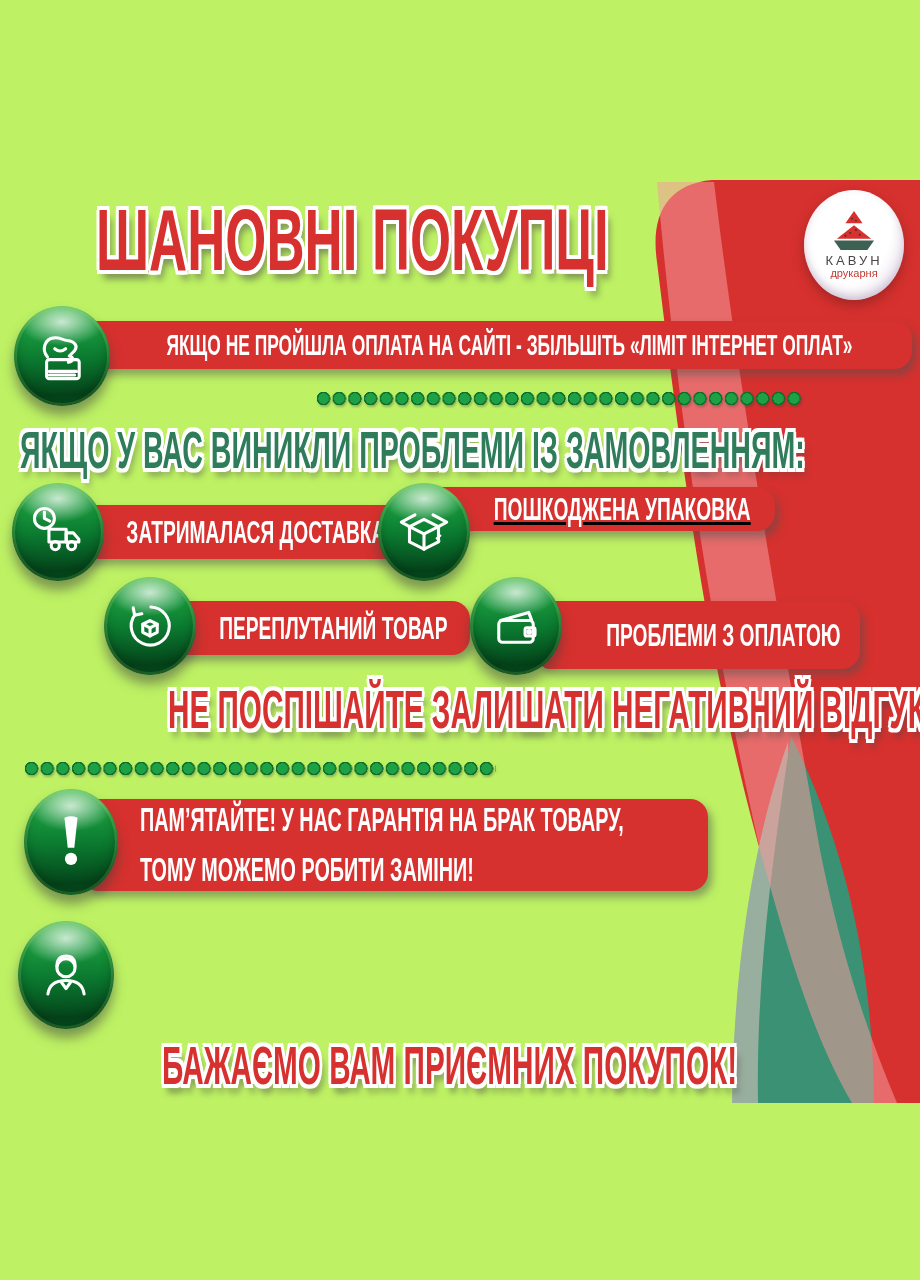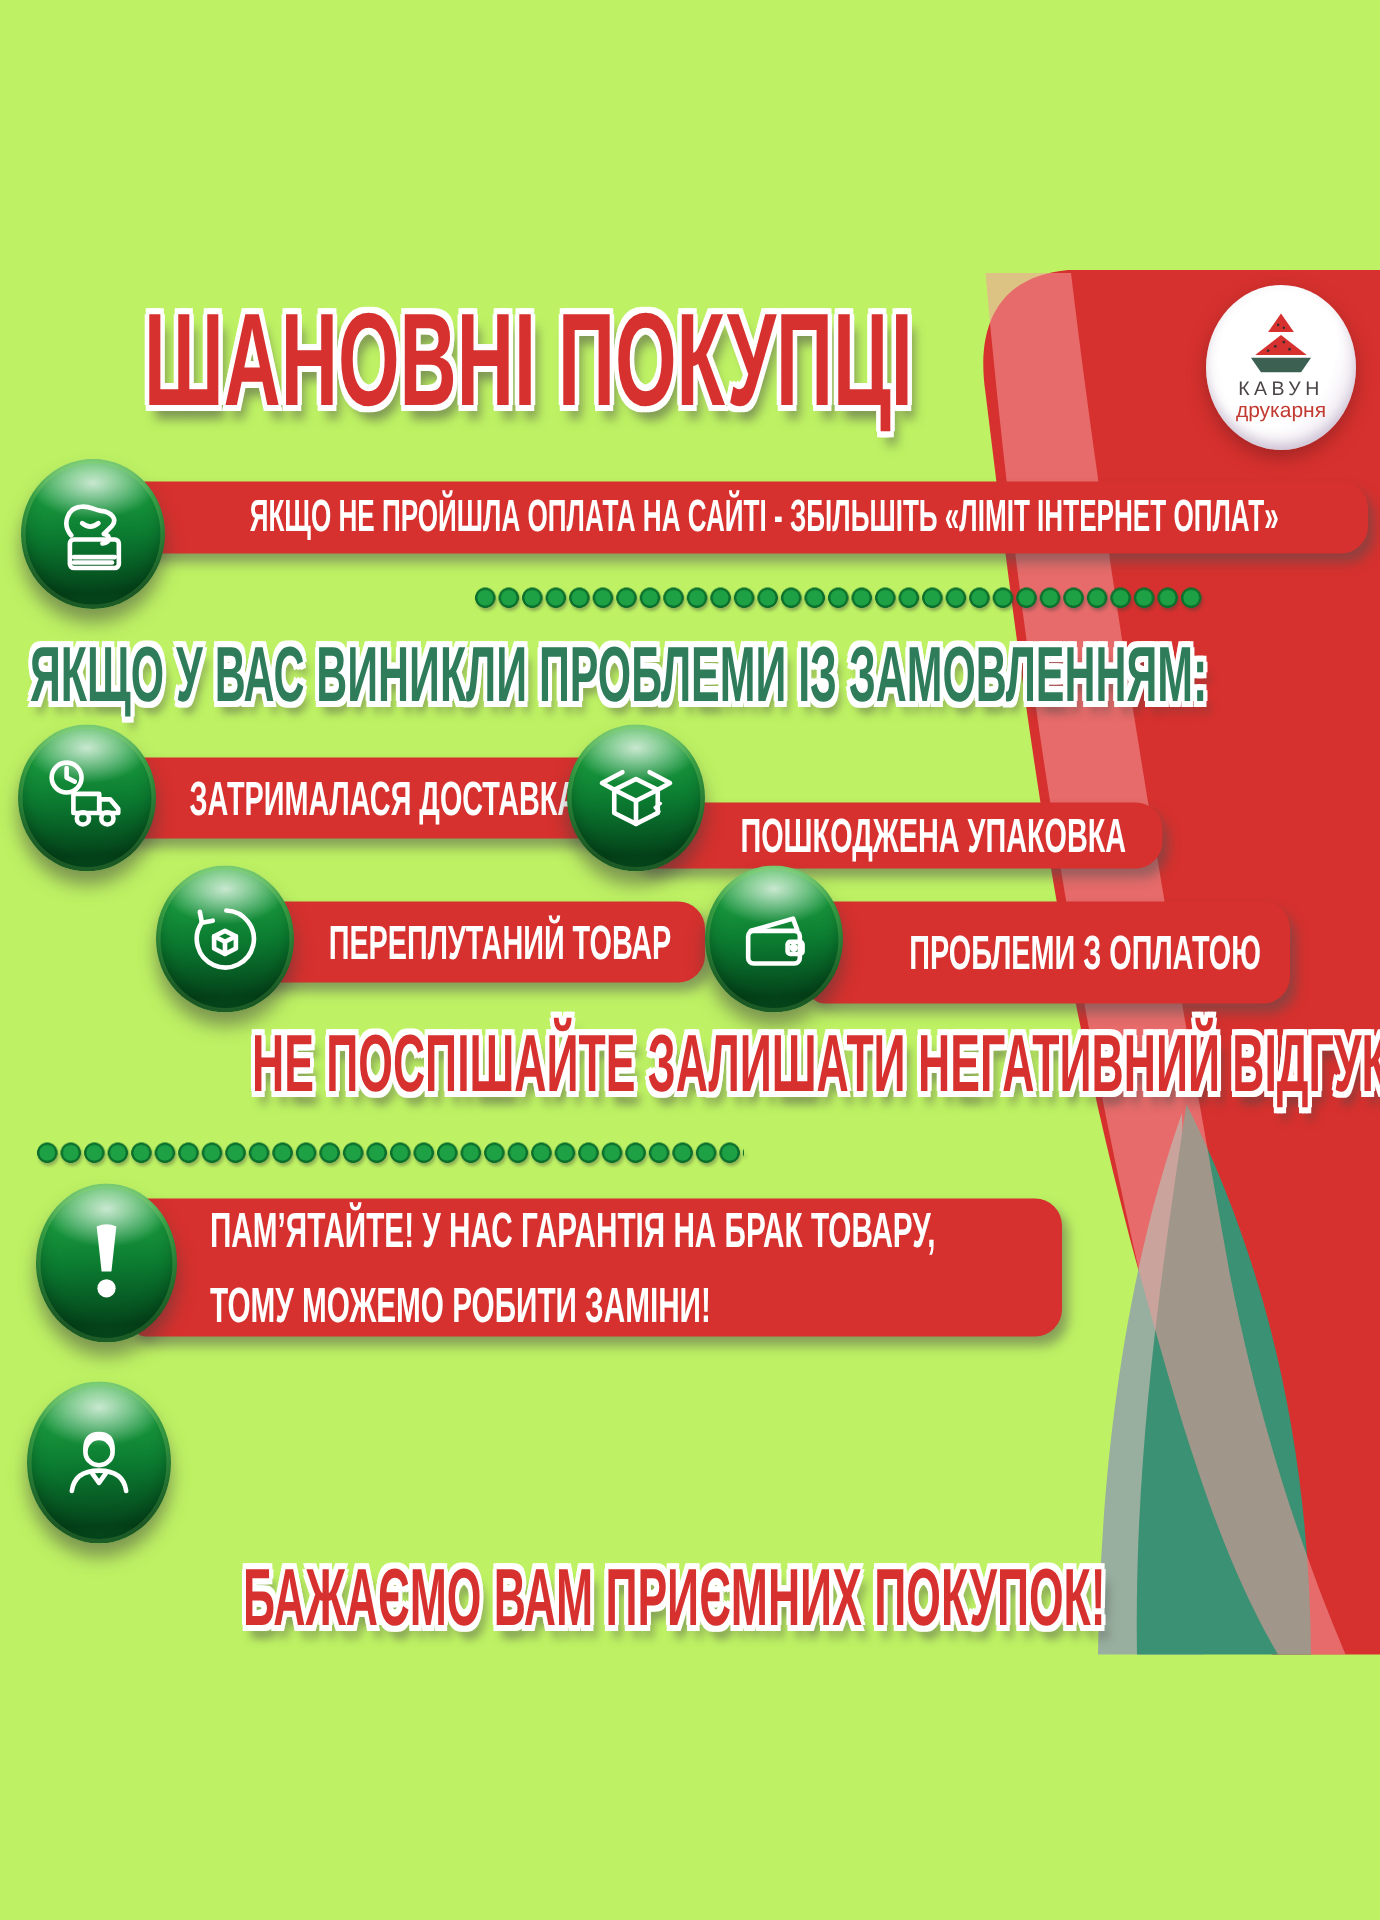--- a/index.html
+++ b/index.html
@@ -44,21 +44,21 @@
       background-image:radial-gradient(circle at 7.5px 7.5px,#1da144 0 5.1px,#0b6f2c 5.4px 6.6px,rgba(0,0,0,0) 7px);
       background-size:15.7px 15px;background-repeat:repeat-x;
       filter:drop-shadow(1px 2px 1px rgba(60,60,60,.35));}
 
   
   .logo{position:absolute;left:804px;top:190px;width:100px;height:110px;border-radius:50%;
       background:radial-gradient(ellipse at 42% 32%, #ffffff 55%, #efe9f2 78%, #cfc3d2 100%);
       box-shadow:0 5px 12px rgba(120,30,30,.55), inset 0 -4px 8px rgba(160,140,170,.45);
       display:flex;flex-direction:column;align-items:center;justify-content:center;}
   .logo .brand{font-size:13px;color:#4b4547;letter-spacing:3px;line-height:1;margin-top:2px;}
-  .logo .tagline{font-size:14px;color:#c23b33;line-height:1.2;}
+  .logo .tagline{font-size:11px;color:#c23b33;line-height:1.2;}
 </style>
 </head>
 <body>
 
 <div class="poster">
 
   <svg class="bg" viewBox="0 0 920 1280">
     <path fill="#d6312e" d="M712 180 C668 184 650 214 657 262 C670 368 685 490 706 610 C730 744 774 936 848 1103 L920 1103 L920 180 Z"></path>
     <path fill="#98ae9e" d="M788 742 C757 830 734 950 732 1103 L802 1103 C796 960 790 845 788 742 Z"></path>
     <path fill="#3a9173" d="M791 736 C772 860 756 980 758 1103 L874 1103 C873 975 849 852 791 736 Z"></path>
@@ -111,21 +111,21 @@
     <svg width="58" height="58" viewBox="0 0 64 64" class="icon-stroke">
       <circle cx="17" cy="17" r="11"></circle>
       <path d="M17 10 V17 L23 20"></path>
       <rect x="22" y="29" width="19" height="14"></rect>
       <path d="M41 33 H49 L55 40 V43 H41 Z"></path>
       <circle cx="29" cy="47" r="4.5"></circle>
       <circle cx="47" cy="47" r="4.5"></circle>
     </svg>
   </div>
 
-  <div class="banner centered" style="left:422px;top:535px;width:305px;height:44px;padding-left:48px;">
+  <div class="banner centered" style="left:422px;top:487px;width:305px;height:44px;padding-left:48px;text-decoration:underline;">
     <span class="btext cond" style="font-size:32px;transform:scaleX(0.6);">ПОШКОДЖЕНА УПАКОВКА</span>
   </div>
   <div class="sphere" style="left:378px;top:483px;width:92px;height:98px;">
     <svg width="58" height="58" viewBox="0 0 64 64" class="icon-stroke">
       <path d="M16 26 L32 18 L48 26 L32 34 Z"></path>
       <path d="M16 26 L7 21 L22 13"></path>
       <path d="M48 26 L57 21 L42 13"></path>
       <path d="M16 26 V43 L32 51 L48 43 V26"></path>
       <path d="M32 34 V51"></path>
       <path d="M45 44 l4 -2 -3 -3 4 -3" stroke-width="2.4"></path>

